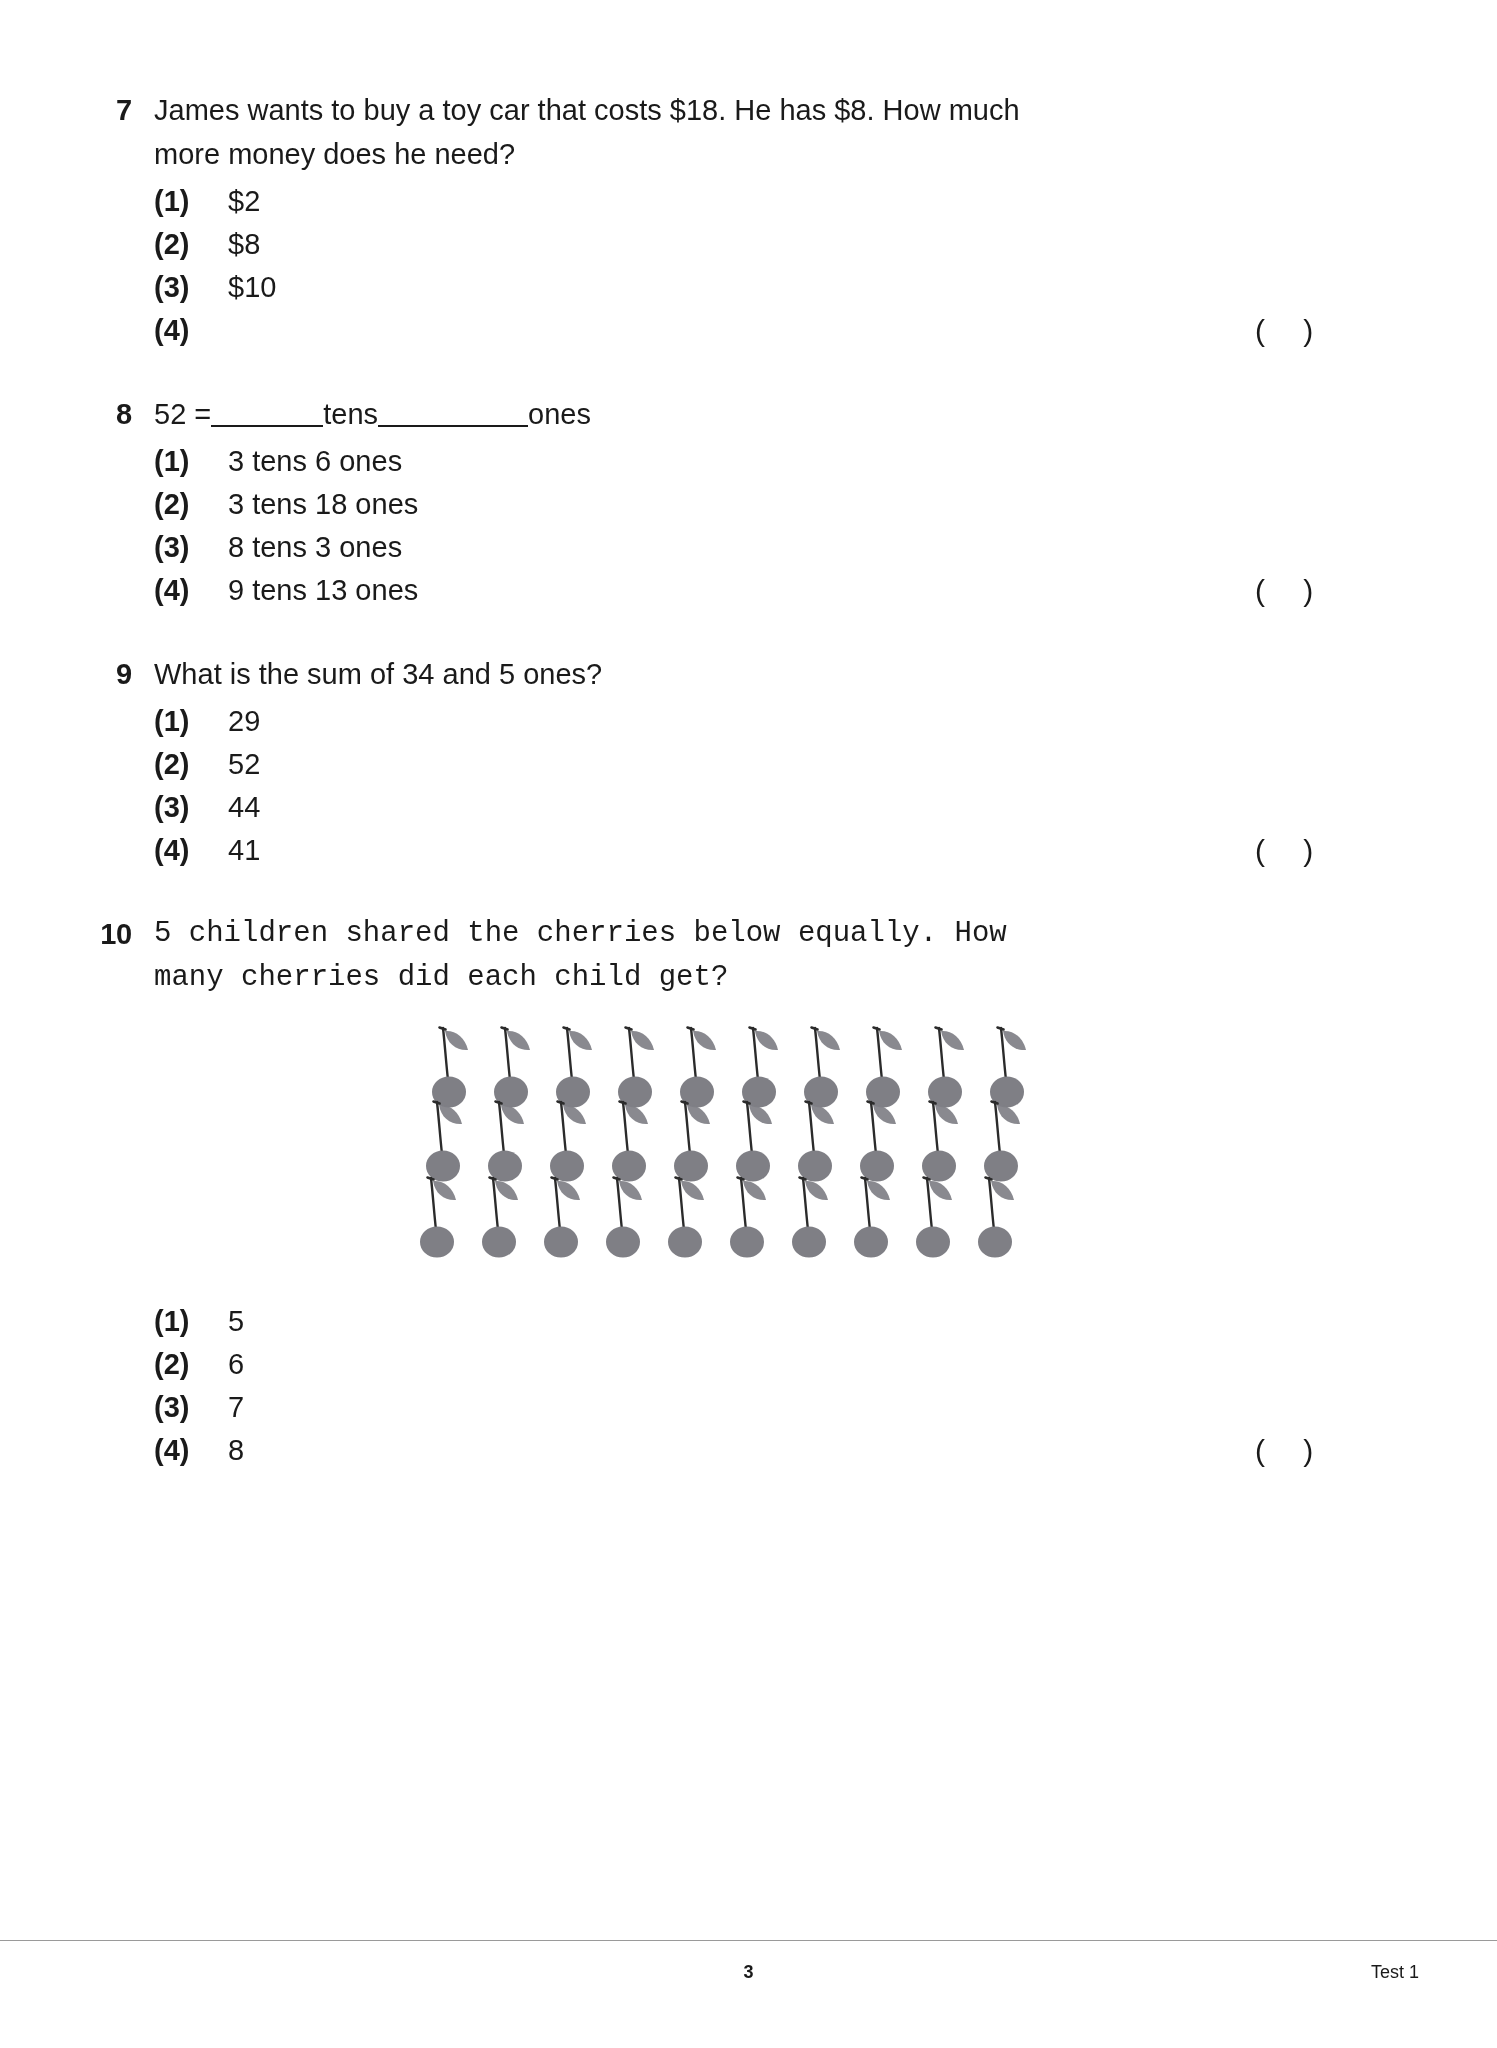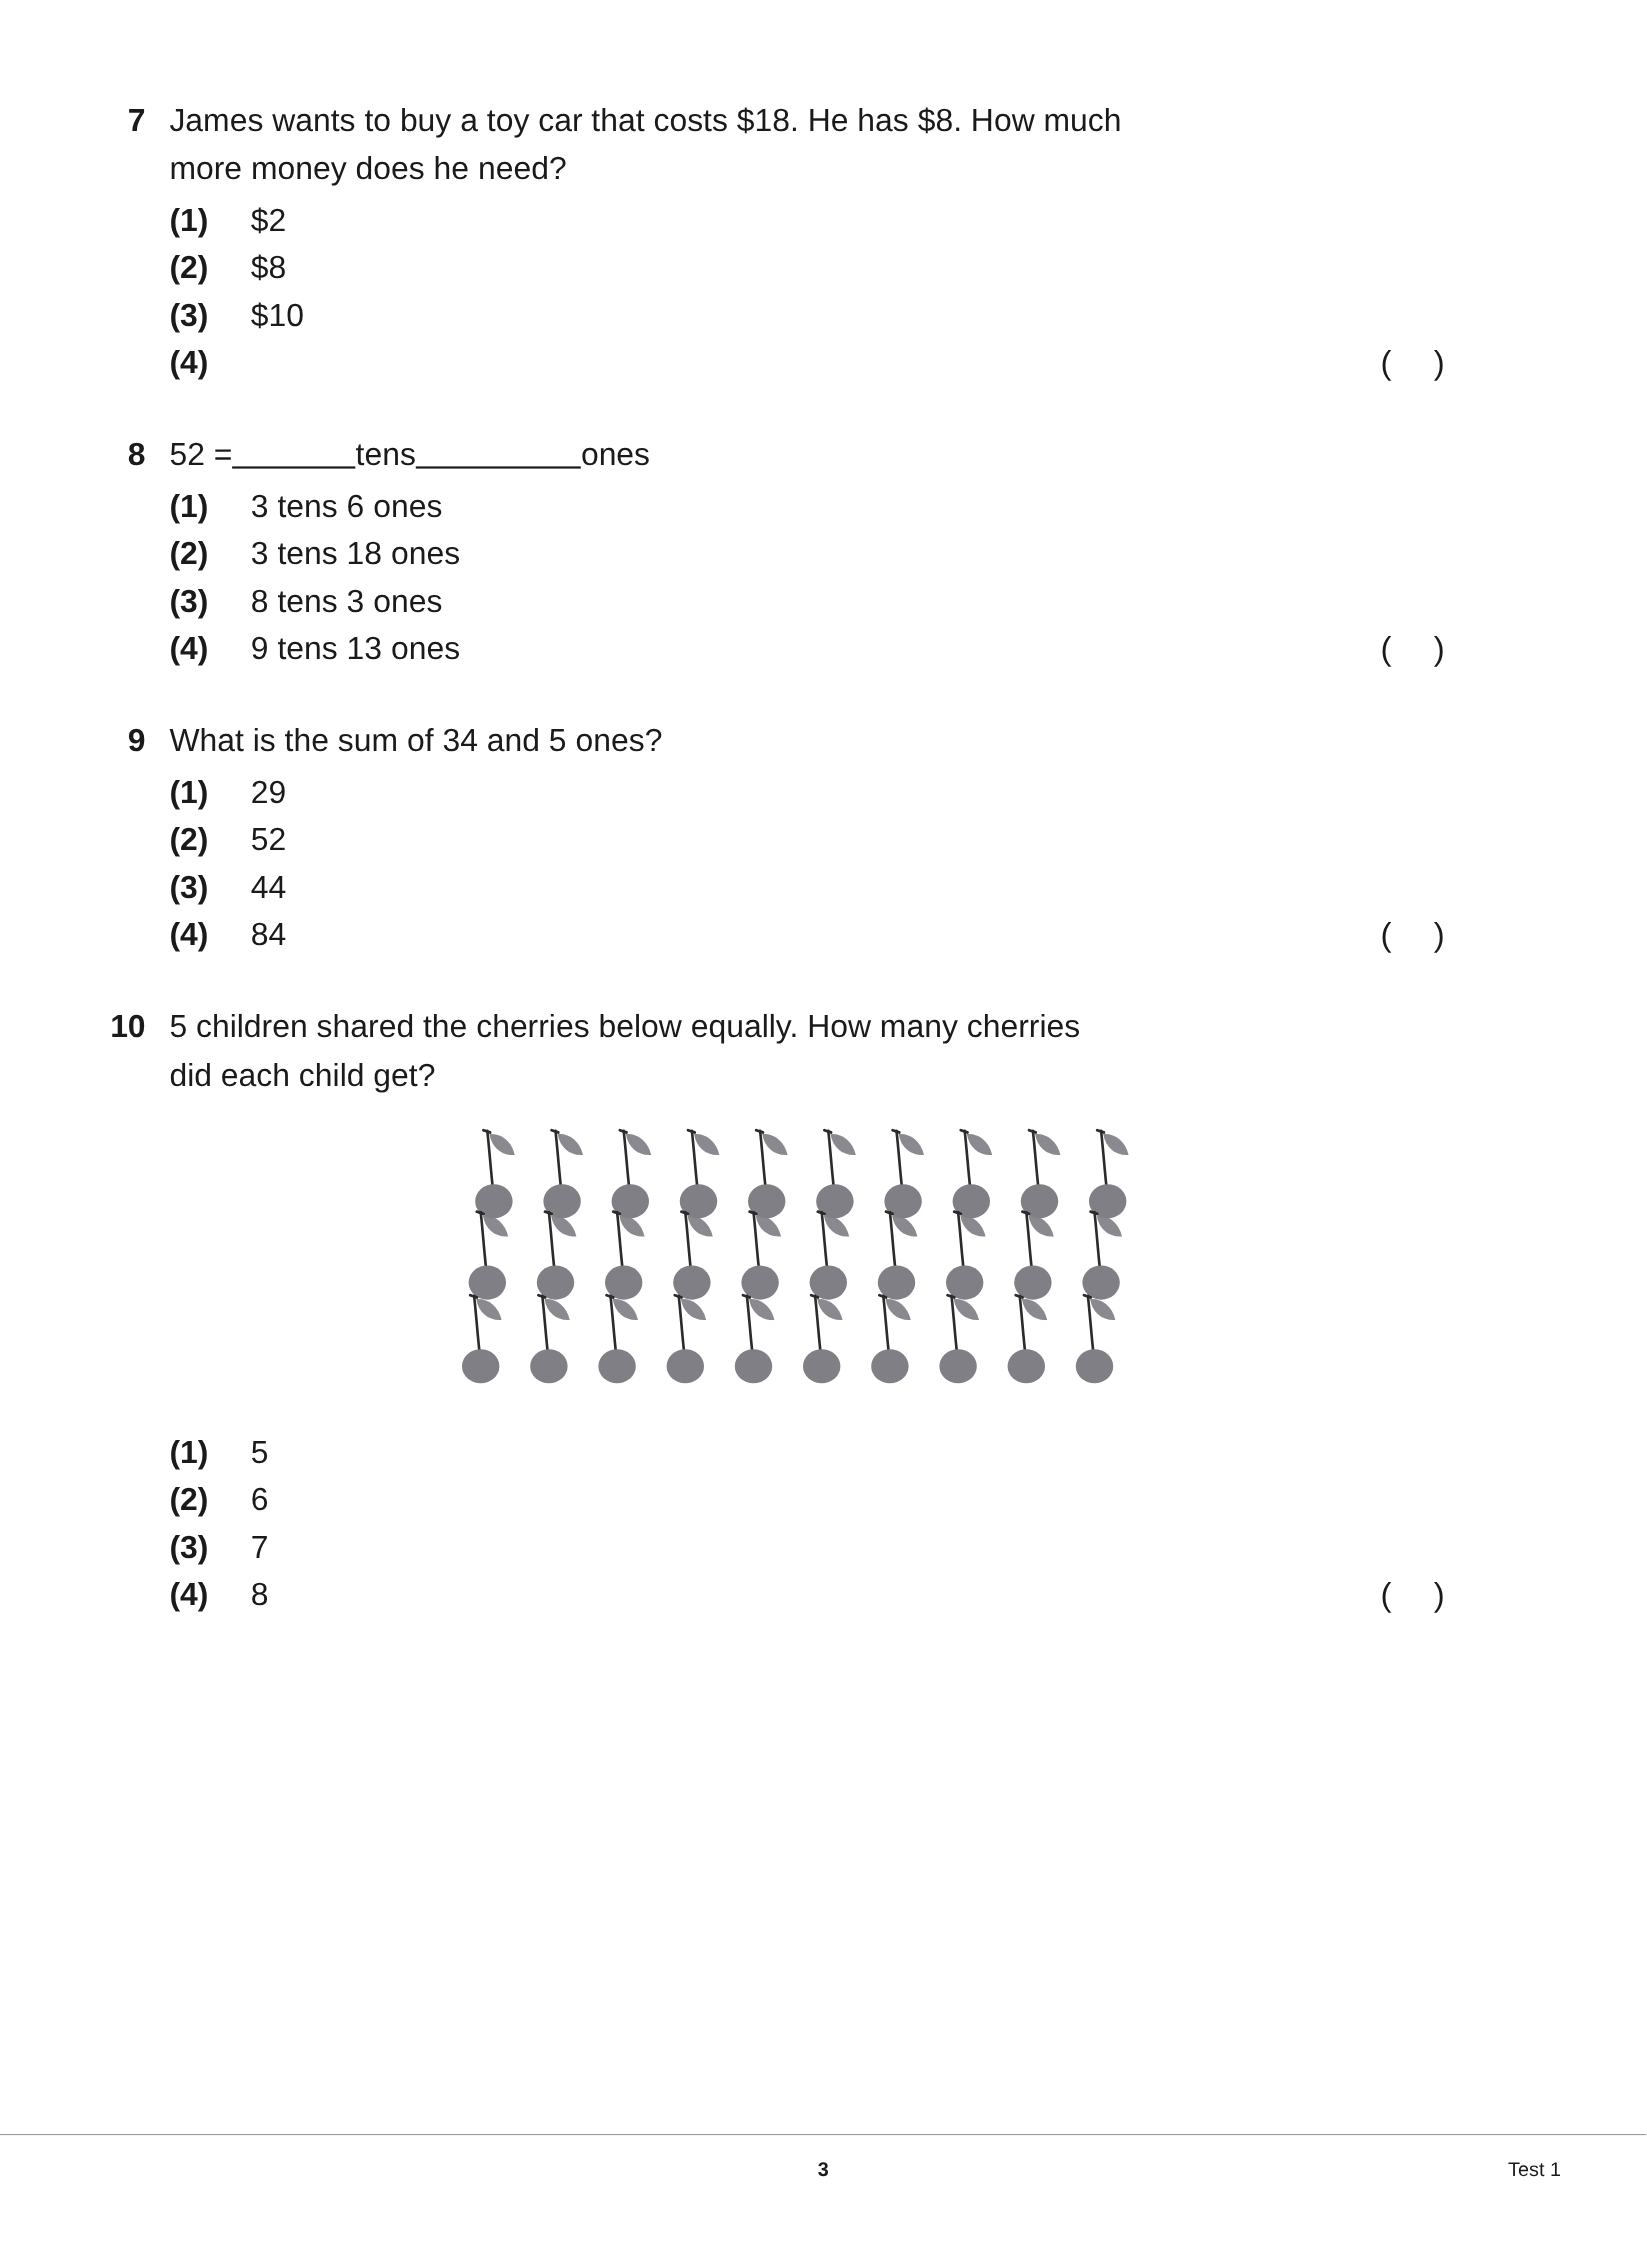--- a/index.html
+++ b/index.html
@@ -52,21 +52,21 @@
     padding-right: 0;
     letter-spacing: -0.2px;
   }
   .q-stem {
     flex: 1;
     padding-left: 22px;
     font-size: 29px;
     line-height: 44px;
     max-width: 900px;
   }
-  .q-stem.narrow { max-width: 860px; }
+  .q-stem.narrow { max-width: 860px; font-family: Liberation Mono, monospace; }
 
   
   .blankline {
     display: inline-block;
     border-bottom: 2px solid #1a1a1a;
     vertical-align: -3px;
     height: 26px;
   }
   .blank-a { width: 112px; }
   .blank-b { width: 150px; }
@@ -248,21 +248,21 @@
           <div class="opt-val">52</div>
         </div>
         <div class="opt-row">
           <div class="opt-pad"></div>
           <div class="opt-key">(3)</div>
           <div class="opt-val">44</div>
         </div>
         <div class="opt-row">
           <div class="opt-pad"></div>
           <div class="opt-key">(4)</div>
-          <div class="opt-val">84</div>
+          <div class="opt-val">41</div>
           <div class="answer-bracket">(    )</div>
         </div>
       </div>
     </div>
 
     <div class="q">
       <div class="q-head">
         <div class="q-num">10</div>
         <div class="q-stem narrow">5 children shared the cherries below equally. How many cherries did each child get?</div>
       </div>

